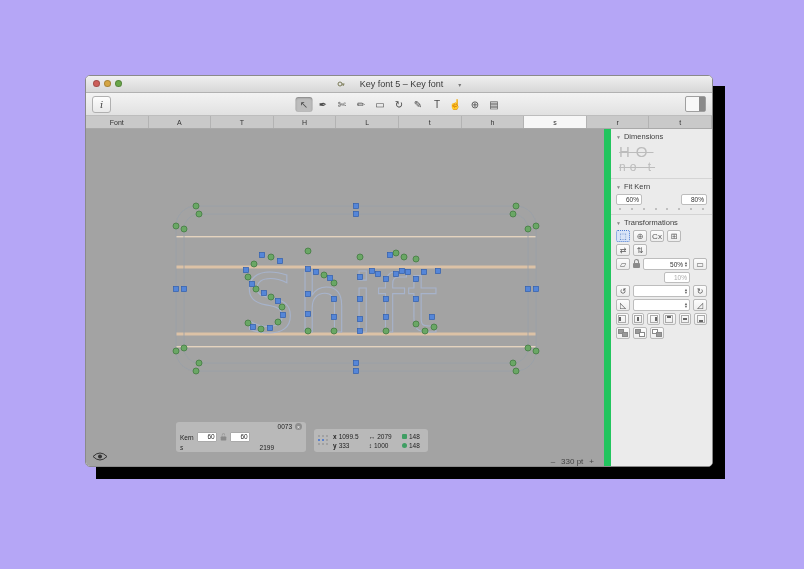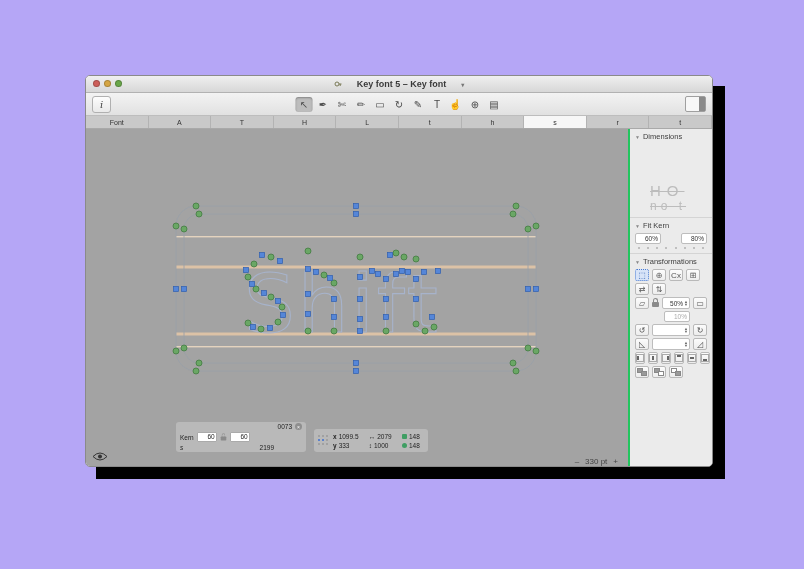--- a/index.html
+++ b/index.html
@@ -4,21 +4,21 @@
 <style>
   html,body{margin:0;padding:0;}
   .page{position:relative;width:804px;height:569px;background:#b5a6f6;font-family:"Liberation Sans",sans-serif;overflow:hidden;}
   .shadow{position:absolute;left:96px;top:86px;width:629px;height:393px;background:#000;}
   .window{position:absolute;left:85px;top:75px;width:628px;height:392px;background:#fff;border-radius:5px;overflow:hidden;border:1px solid #8a8a8a;box-sizing:border-box;}
   
   .titlebar{height:16px;background:linear-gradient(#efefef,#d7d7d7);border-bottom:1px solid #b2b2b2;position:relative;display:flex;align-items:center;justify-content:center;}
   .lights{position:absolute;left:7px;top:4px;display:flex;gap:4px;}
   .light{width:7px;height:7px;border-radius:50%;border:0.5px solid rgba(0,0,0,.2);box-sizing:border-box;}
   .l-close{background:#cd5f5a;} .l-min{background:#d5a543;} .l-zoom{background:#6aa74a;}
-  .title{font-size:9px;color:#3a3a3a;display:flex;gap:15px;align-items:center;font-weight:bold;}
+  .title{font-size:9px;color:#3a3a3a;display:flex;gap:15px;align-items:center;}
   .title .chev{font-size:6px;color:#777;}
   
   .toolbar{height:22px;background:linear-gradient(#f3f3f3,#e1e1e1);border-bottom:1px solid #bdbdbd;display:flex;align-items:center;padding:0 6px;position:relative;}
   .info-btn{width:17px;height:15px;border:1px solid #b0b0b0;border-radius:3px;background:linear-gradient(#fdfdfd,#e9e9e9);font-family:"DejaVu Serif",serif;font-style:italic;font-size:10px;color:#444;display:flex;align-items:center;justify-content:center;}
   .tools{position:absolute;left:50%;transform:translateX(-50%);display:flex;gap:2px;}
   .tool{width:17px;height:15px;display:flex;align-items:center;justify-content:center;font-size:10px;color:#4a4a4a;border-radius:3px;}
   .tool.selected{background:#bdbdbd;box-shadow:inset 0 1px 2px rgba(0,0,0,.3);}
   .panel-toggle{margin-left:auto;width:19px;height:14px;border:1px solid #9f9f9f;border-radius:2px;background:#f7f7f7;position:relative;}
   .panel-toggle::after{content:'';position:absolute;right:0;top:0;bottom:0;width:6px;background:#8a8a8a;}
   
@@ -38,24 +38,24 @@
   .info-right{position:absolute;left:228px;top:300px;width:114px;height:23px;background:rgba(186,186,186,.95);border-radius:3px;padding:2px 4px;box-sizing:border-box;font-size:6.5px;color:#222;display:flex;align-items:center;gap:4px;}
   .grid9{display:grid;grid-template-columns:repeat(3,3px);grid-template-rows:repeat(3,3px);gap:1px;}
   .grid9 i{width:2px;height:2px;background:#9a9a9a;border-radius:50%;}
   .grid9 i.sel{background:#3b6fd4;}
   .ir-cols{flex:1;display:grid;grid-template-columns:auto auto auto;grid-template-rows:9px 9px;column-gap:6px;align-items:center;}
   .ir-cell{display:flex;align-items:center;gap:2px;white-space:nowrap;}
   .cnt-ic{width:5px;height:5px;background:#3f9e63;display:inline-block;border-radius:1px;}
   .eye{position:absolute;left:6px;bottom:5px;}
   .zoom{position:absolute;right:10px;bottom:4px;display:flex;gap:6px;align-items:center;font-size:8px;color:#444;}
   
-  .sidebar{width:84px;background:#ebebeb;border-left:2px solid #22c55e;font-size:7px;color:#333;box-sizing:border-box;}
+  .sidebar{width:108px;background:#ebebeb;border-left:7px solid #22c55e;font-size:7px;color:#333;box-sizing:border-box;}
   .section-h{display:flex;align-items:center;gap:3px;padding:3px 5px 2px;border-top:1px solid #d4d4d4;color:#3e3e3e;font-size:7.5px;}
   .section-h .disc{font-size:5px;color:#888;}
-  .dim-samples{padding:0 20px 4px;color:#bcbcbc;margin-top:39px;}
+  .dim-samples{padding:0 8px 4px;color:#bcbcbc;}
   .dim-samples .r1{font-size:15px;letter-spacing:6px;text-decoration:line-through;}
   .dim-samples .r2{font-size:12px;letter-spacing:4px;text-decoration:line-through;}
   .fit-row{display:flex;justify-content:space-between;padding:1px 5px 2px;}
   .dots-row{display:flex;justify-content:space-between;padding:1px 8px 4px;}
   .dots-row i{width:2px;height:2px;border-radius:50%;background:#b0b0b0;}
   .field{background:#fff;border:1px solid #bdbdbd;border-radius:2px;padding:0 2px;font-size:6.5px;min-width:20px;text-align:right;height:9px;line-height:9px;color:#333;}
   .field.gray{color:#aaa;}
   .t-row{display:flex;align-items:center;gap:3px;padding:1px 5px;}
   .t-btn{width:14px;height:12px;border:1px solid #b9b9b9;border-radius:2px;background:linear-gradient(#fcfcfc,#ededed);display:flex;align-items:center;justify-content:center;font-size:8px;color:#555;box-sizing:border-box;}
   .t-btn.sel{border:1px dotted #4a7bd0;background:#d8e4f8;color:#2f5fb0;}

